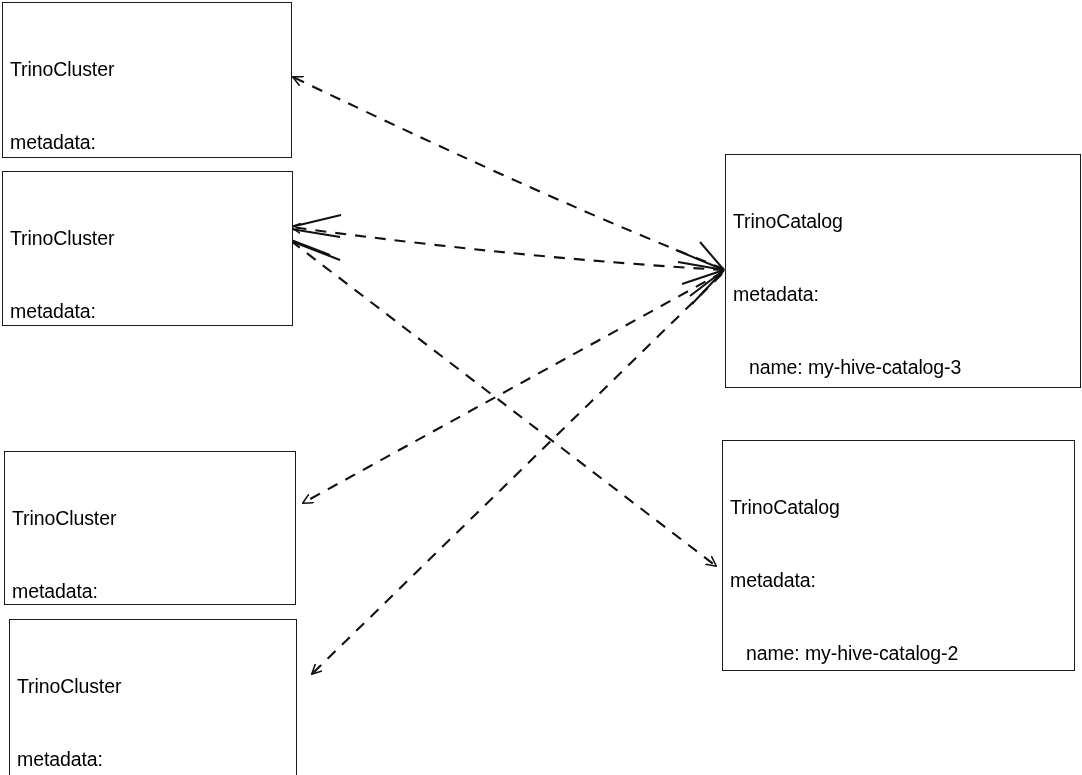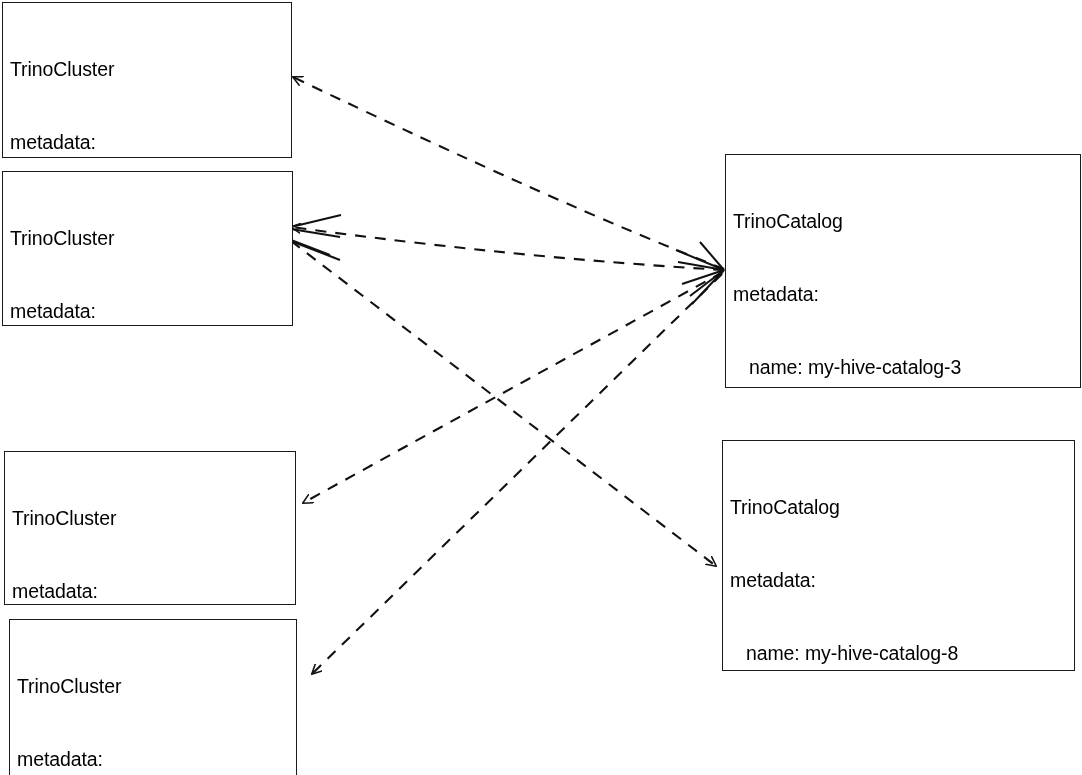--- a/index.html
+++ b/index.html
@@ -149,20 +149,20 @@
       
       
       
     </div>
   </div>
 
   <div class="node" id="node-catalog-my-hive-catalog-2">
     <div class="node-body">
       <span class="node-line">TrinoCatalog</span>
       <span class="node-line">metadata:</span>
-      <span class="node-line">   name: my-hive-catalog-8</span>
+      <span class="node-line">   name: my-hive-catalog-2</span>
       
       
       
     </div>
   </div>
 
 </div>
 
 </body></html>

